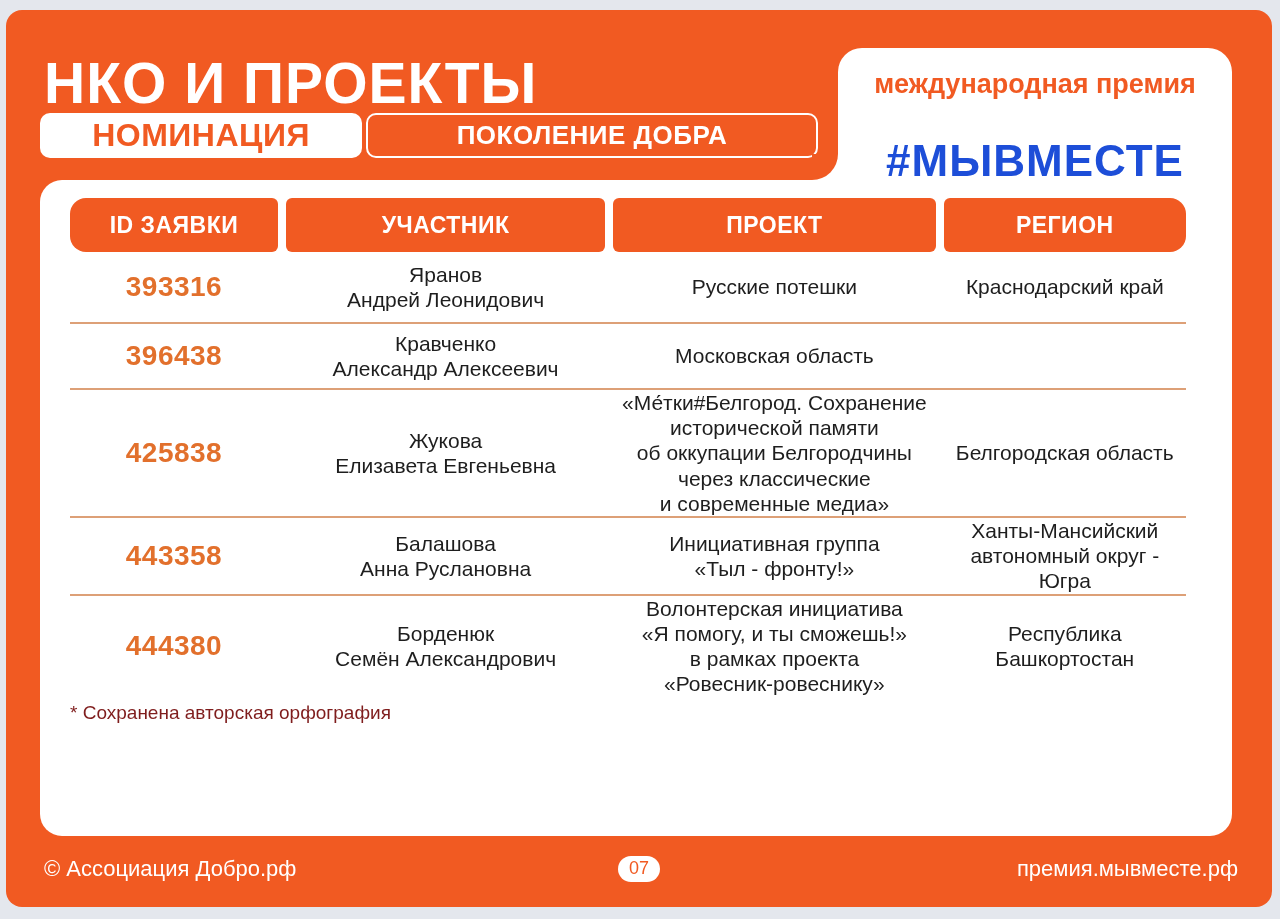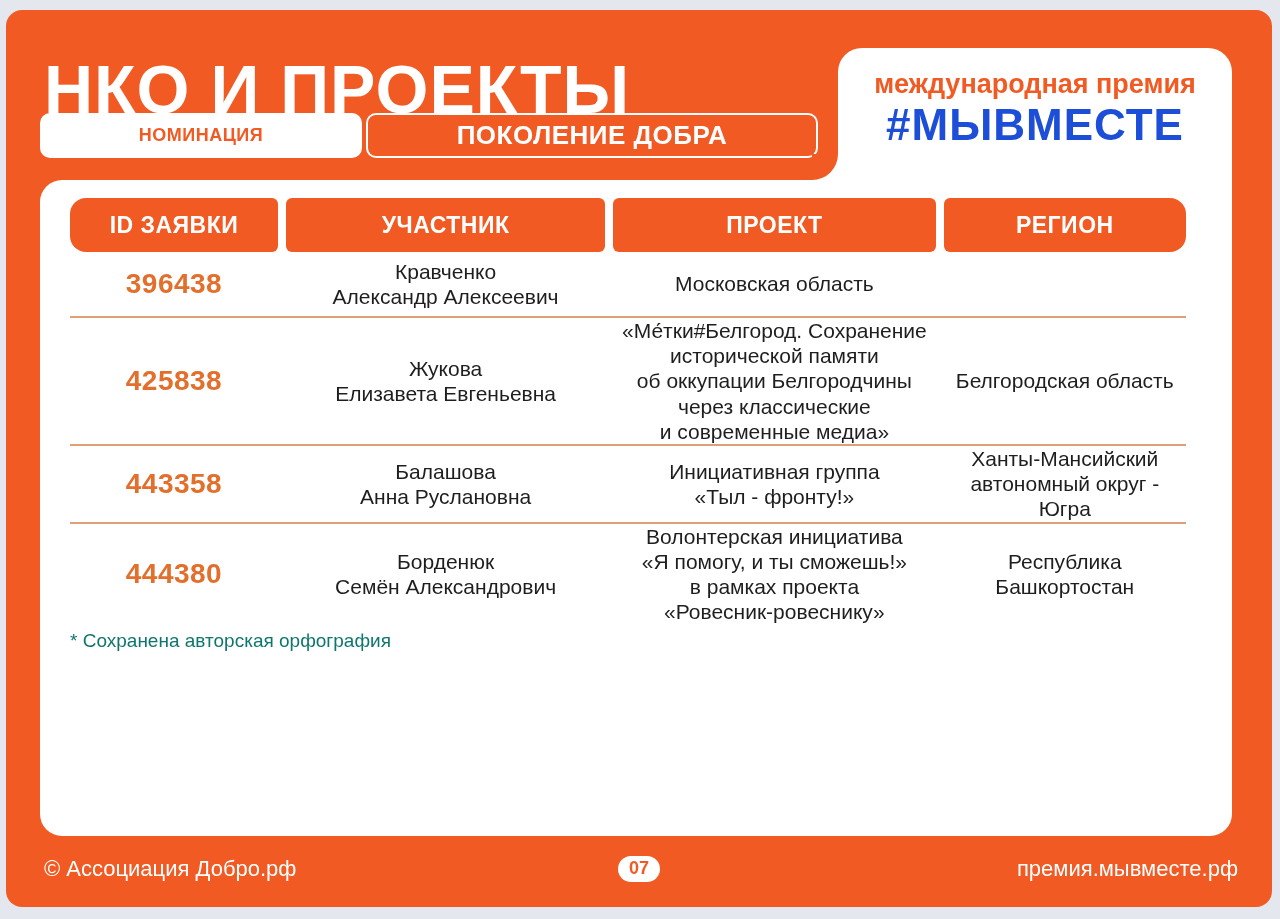--- a/index.html
+++ b/index.html
@@ -10,42 +10,42 @@
     position:relative;overflow:hidden;
     -webkit-font-smoothing:antialiased;
   }
   .slide{
     position:absolute;left:6px;top:10px;width:1266px;height:897px;
     background:#F15A22;border-radius:16px;
   }
   
   .title{
     position:absolute;left:38px;top:40px;
-    font-size:68px;font-weight:800;color:#FFFFFF;letter-spacing:1px;
+    font-size:57px;font-weight:800;color:#FFFFFF;letter-spacing:1px;
     white-space:nowrap;
   }
   .nom-label{
     position:absolute;left:34px;top:103px;width:322px;height:45px;
     background:#FFFFFF;border-radius:10px;
     display:flex;align-items:center;justify-content:center;
-    color:#F15A22;font-size:18px;font-weight:800;letter-spacing:.5px;
+    color:#F15A22;font-size:32px;font-weight:800;letter-spacing:.5px;
     box-sizing:border-box;
   }
   .nom-value{
     position:absolute;left:360px;top:103px;width:452px;height:45px;
     border:2.5px solid #FFFFFF;border-radius:10px;
     display:flex;align-items:center;justify-content:center;
     color:#FFFFFF;font-size:26px;font-weight:700;letter-spacing:.5px;
     box-sizing:border-box;
   }
   .award-tab{
     position:absolute;left:832px;top:38px;width:394px;height:132px;
     background:#FFFFFF;border-radius:24px 24px 0 0;
     display:flex;flex-direction:column;align-items:center;justify-content:flex-start;
-    padding-top:22px;box-sizing:border-box;z-index:2;
+    padding-top:22px;box-sizing:border-box;z-index:2;gap:36px;
   }
   .award-tab::before{
     content:"";position:absolute;left:-26px;bottom:0;width:26px;height:26px;background:#FFFFFF;
   }
   .award-tab::after{
     content:"";position:absolute;left:-26px;bottom:0;width:26px;height:26px;
     background:#F15A22;border-bottom-right-radius:26px;
   }
   .award-sub{color:#F15A22;font-size:27px;font-weight:700;line-height:1.1;}
   .award-name{color:#1d4ed8;font-size:44px;font-weight:800;letter-spacing:1px;line-height:1.15;}
@@ -70,31 +70,31 @@
   .t-row.sep{border-bottom:2px solid #DDA077;}
   .cell{
     display:flex;align-items:center;justify-content:center;
     text-align:center;white-space:pre-line;
     color:#1E1E1E;font-size:21px;line-height:1.2;height:100%;
   }
   .cell.id{color:#E2702C;font-size:28px;font-weight:800;letter-spacing:.5px;}
   .rh1{min-height:70px;} .rh2{min-height:66px;} .rh3{min-height:64px;}
   .rh4{min-height:126px;} .rh5{min-height:67px;} .rh6{min-height:67px;} .rh7{min-height:100px;}
   .footnote{
-    margin-top:6px;color:#0f766e;font-size:19px;text-align:left;
+    margin-top:6px;color:#7f1d1d;font-size:19px;text-align:left;
   }
   
   .footer{
     position:absolute;left:34px;right:34px;top:842px;height:34px;
     display:flex;align-items:center;color:#FFFFFF;font-size:22px;
   }
   .footer-left{position:absolute;left:4px;}
   .page-pill{
     position:absolute;left:50%;transform:translateX(-50%);
-    background:#FFFFFF;color:#F15A22;font-size:18px;font-weight:700;
+    background:#FFFFFF;color:#F15A22;font-size:18px;font-weight:400;
     border-radius:14px;padding:3px 11px;line-height:1.1;
   }
   .footer-right{position:absolute;right:0px;}
 </style>
 </head>
 <body>
 
 <div class="slide">
 
   <div class="title">НКО И ПРОЕКТЫ</div>
@@ -113,20 +113,27 @@
 
   <div class="card">
 
     <div class="t-grid">
       <div class="h-cell first">ID ЗАЯВКИ</div>
       <div class="h-cell">УЧАСТНИК</div>
       <div class="h-cell">ПРОЕКТ</div>
       <div class="h-cell last">РЕГИОН</div>
     </div>
 
+    <div class="t-grid t-row sep rh1">
+      <div class="cell id">393316</div>
+      <div class="cell">Яранов
+Андрей Леонидович</div>
+      <div class="cell">Русские потешки</div>
+      <div class="cell">Краснодарский край</div>
+    </div>
 
 
     <div class="t-grid t-row sep rh3">
       <div class="cell id">396438</div>
       <div class="cell">Кравченко
 Александр Алексеевич</div>
       <div class="cell">Московская область</div>
     </div>
 
     <div class="t-grid t-row sep rh4">

